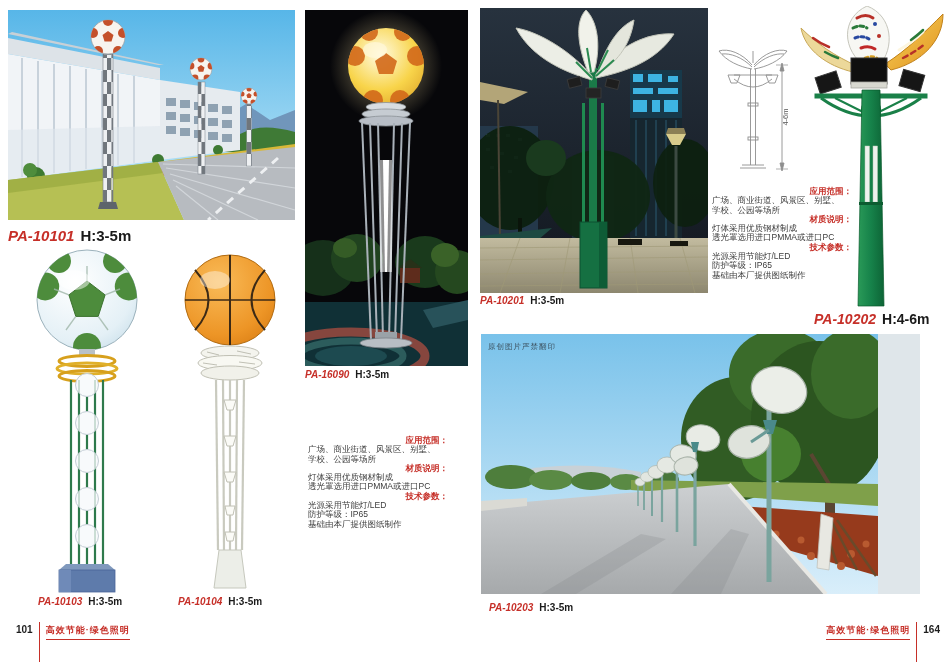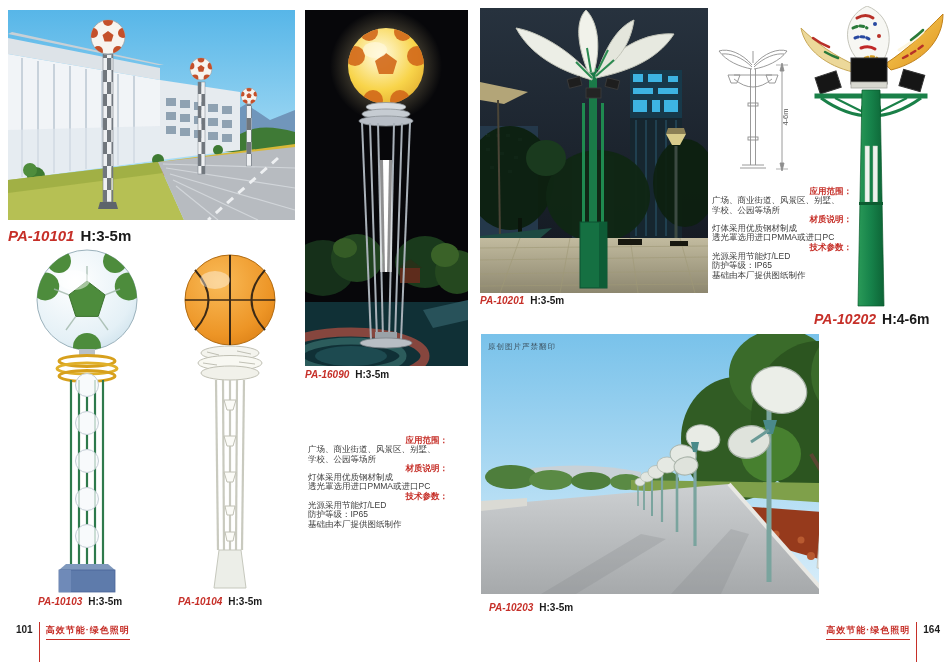--- a/index.html
+++ b/index.html
@@ -571,21 +571,21 @@
     <div>学校、公园等场所</div>
     <div class="spec-h">材质说明：</div>
     <div>灯体采用优质钢材制成</div>
     <div>透光罩选用进口PMMA或进口PC</div>
     <div class="spec-h">技术参数：</div>
     <div>光源采用节能灯/LED</div>
     <div>防护等级：IP65</div>
     <div>基础由本厂提供图纸制作</div>
   </div>
 
-  <div class="photo" style="left:481px; top:334px; width:338px; height:260px;text-decoration:underline;">
+  <div class="photo" style="left:481px; top:334px; width:439px; height:260px;text-decoration:underline;">
     <svg width="397" height="260" viewBox="0 0 397 260">
       <defs>
         <linearGradient id="dsky" x1="0" y1="0" x2="0" y2="1">
           <stop offset="0" stop-color="#79c2ea"></stop>
             <stop offset="1" stop-color="#d9eefa"></stop>
         </linearGradient>
         <linearGradient id="rd" x1="0" y1="0" x2="0" y2="1">
           <stop offset="0" stop-color="#cdd0d2"></stop>
             <stop offset="1" stop-color="#a6a9ab"></stop>
         </linearGradient>

